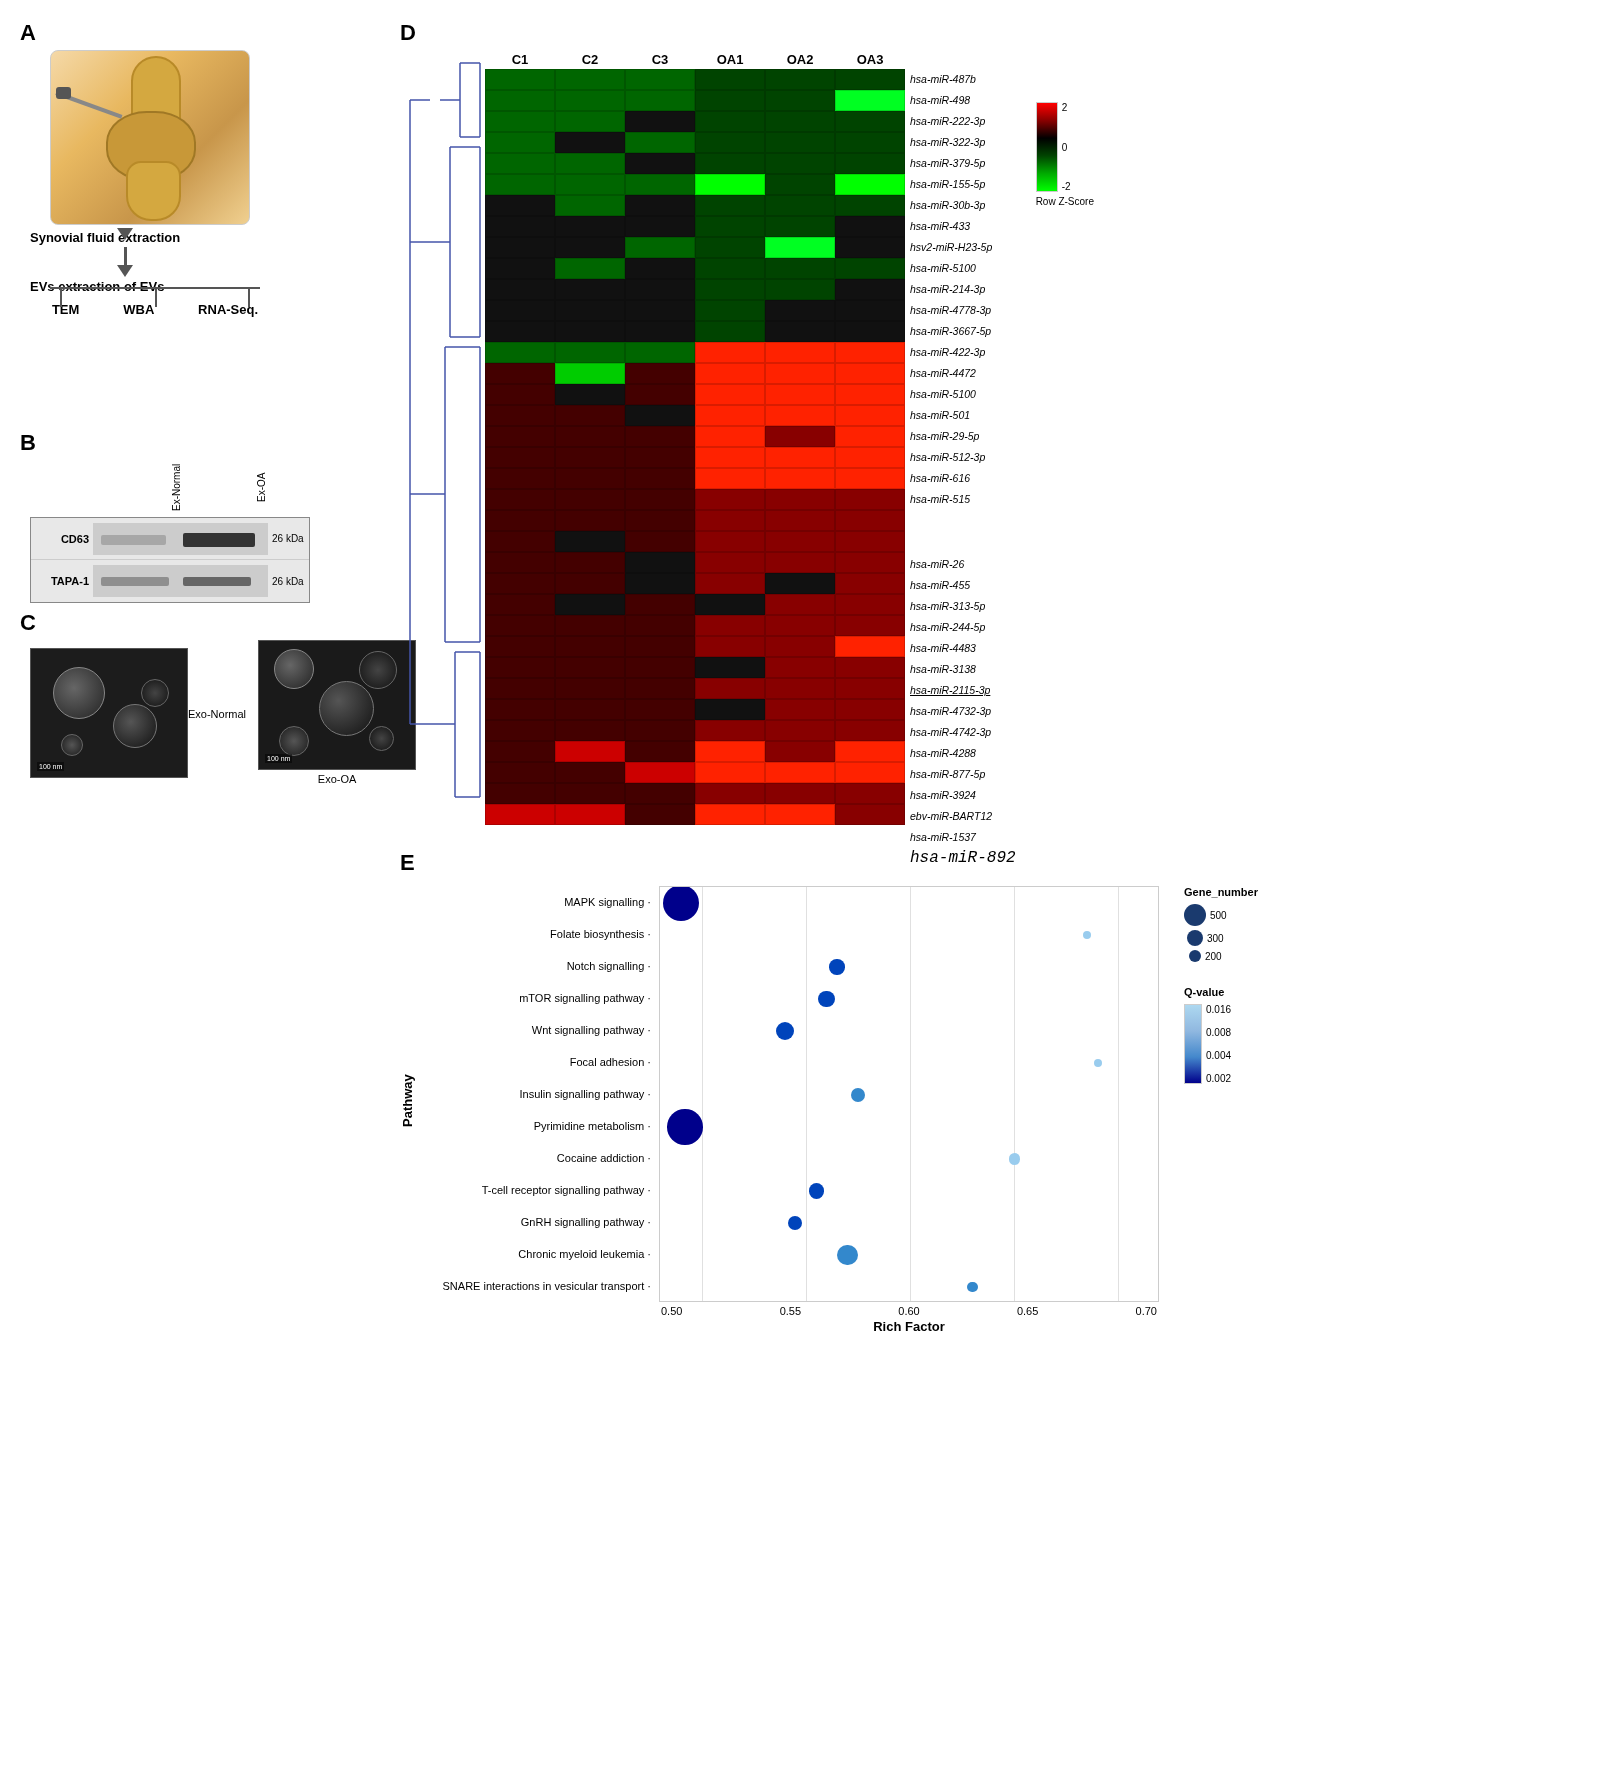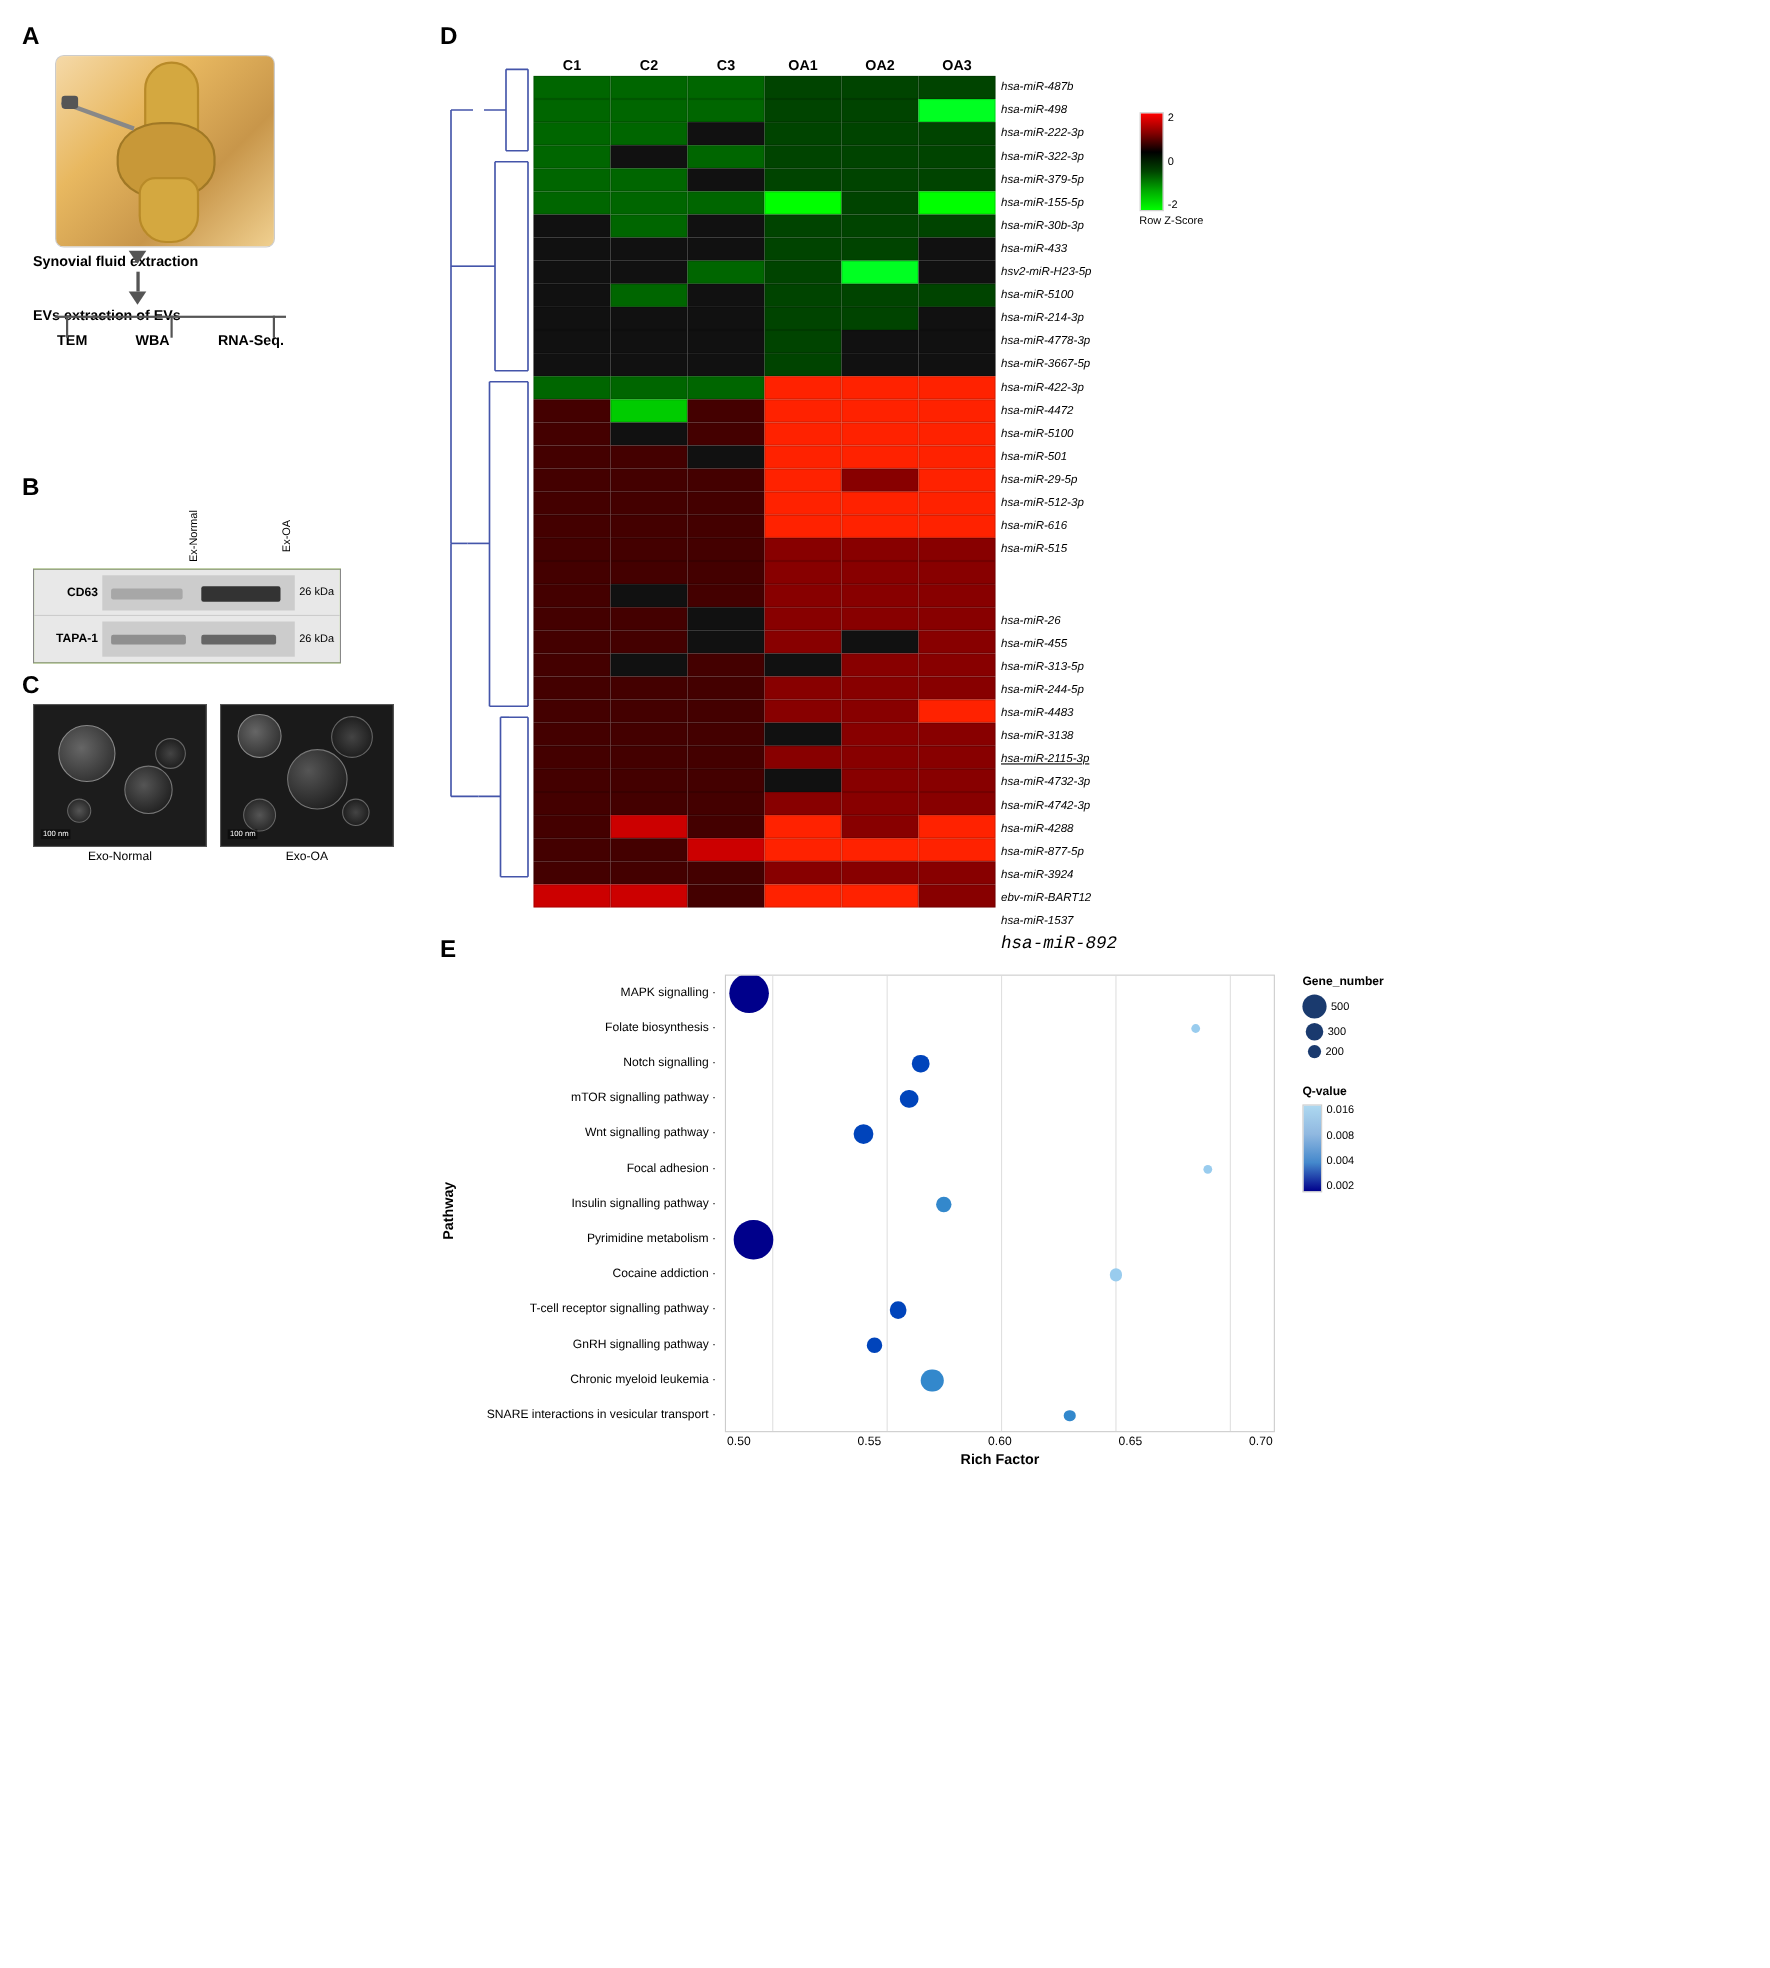--- a/index.html
+++ b/index.html
@@ -69,21 +69,21 @@
 <div style="position:absolute;top:430px;left:20px;">
   <span class="panel-label">B</span>
   
   <div style="margin-left:10px;margin-top:4px;">
 
     <div style="display:flex;margin-left:68px;margin-bottom:2px;">
       <div style="width:85px;text-align:center;font-size:10px;writing-mode:vertical-lr;transform:rotate(180deg);height:55px;line-height:1.2;">Ex-Normal</div>
       <div style="width:85px;text-align:center;font-size:10px;writing-mode:vertical-lr;transform:rotate(180deg);height:55px;line-height:1.2;">Ex-OA</div>
     </div>
 
-    <div style="border:1px solid #888;width:280px;background:#84cc16;">
+    <div style="border:1px solid #888;width:280px;background:#000000;">
 
       <div style="display:flex;align-items:center;height:42px;border-bottom:1px solid #ccc;background:#e8e8e8;">
         <div style="width:62px;font-size:11px;font-weight:bold;text-align:right;padding-right:4px;">CD63</div>
         <div style="width:175px;height:32px;background:#ccc;position:relative;overflow:hidden;">
           <div style="position:absolute;top:12px;left:8px;width:65px;height:10px;background:#888;opacity:0.55;border-radius:2px;"></div>
           <div style="position:absolute;top:10px;left:90px;width:72px;height:14px;background:#222;opacity:0.9;border-radius:2px;"></div>
         </div>
         <div style="font-size:10px;margin-left:4px;white-space:nowrap;">26 kDa</div>
       </div>
 
@@ -97,21 +97,21 @@
       </div>
     </div>
   </div>
 </div>
 
 <div style="position:absolute;top:610px;left:20px;">
   <span class="panel-label">C</span>
   
   <div style="display:flex;gap:12px;margin-left:10px;margin-top:4px;">
 
-    <div style="display:flex;flex-direction:column;align-items:center;">
+    <div style="display:flex;flex-direction:row;align-items:center;">
       <div style="width:158px;height:130px;background:#1c1c1c;border:1px solid #555;position:relative;overflow:hidden;">
 
         <div style="position:absolute;top:18px;left:22px;width:52px;height:52px;border-radius:50%;background:radial-gradient(circle at 40% 40%,#666,#222);border:1.5px solid #888;"></div>
 
         <div style="position:absolute;top:55px;left:82px;width:44px;height:44px;border-radius:50%;background:radial-gradient(circle at 40% 40%,#555,#111);border:1.5px solid #777;"></div>
 
         <div style="position:absolute;top:85px;left:30px;width:22px;height:22px;border-radius:50%;background:radial-gradient(circle,#555,#1a1a1a);border:1px solid #666;"></div>
         <div style="position:absolute;top:30px;left:110px;width:28px;height:28px;border-radius:50%;background:radial-gradient(circle,#444,#111);border:1px solid #666;"></div>
         <div style="position:absolute;bottom:6px;left:6px;color:#fff;font-size:7px;background:rgba(0,0,0,0.5);padding:1px 2px;">100 nm</div>
       </div>

